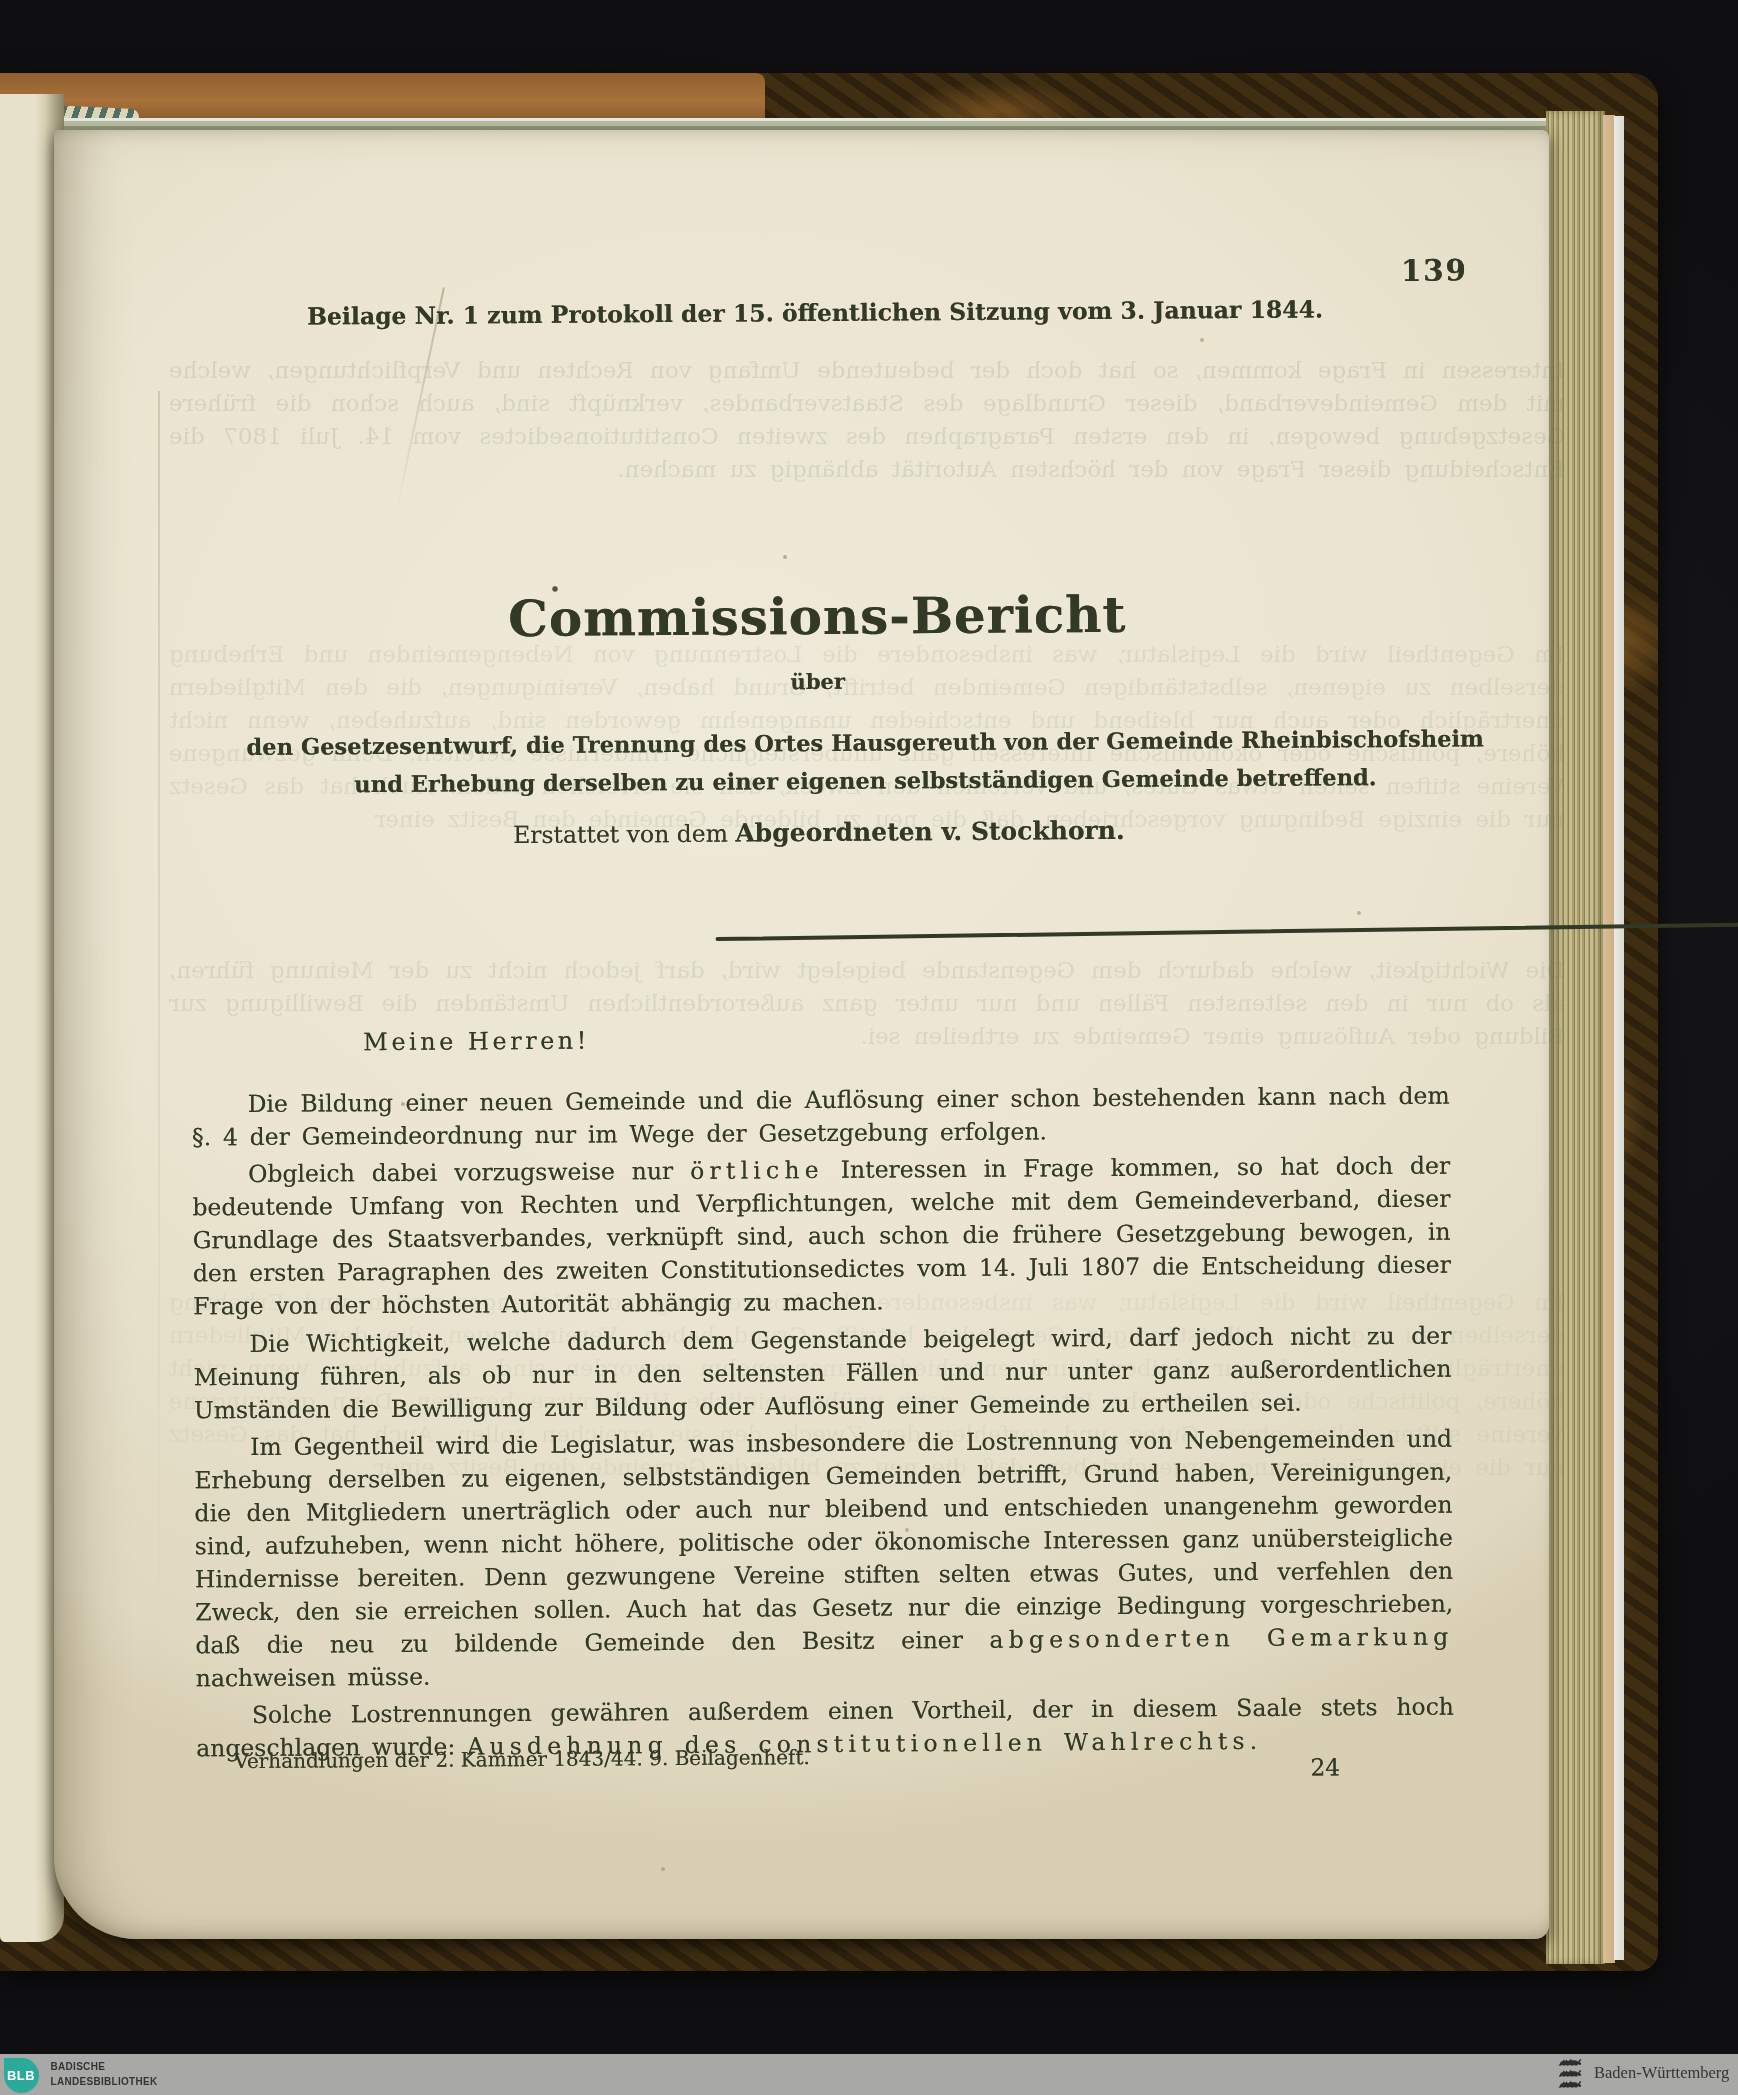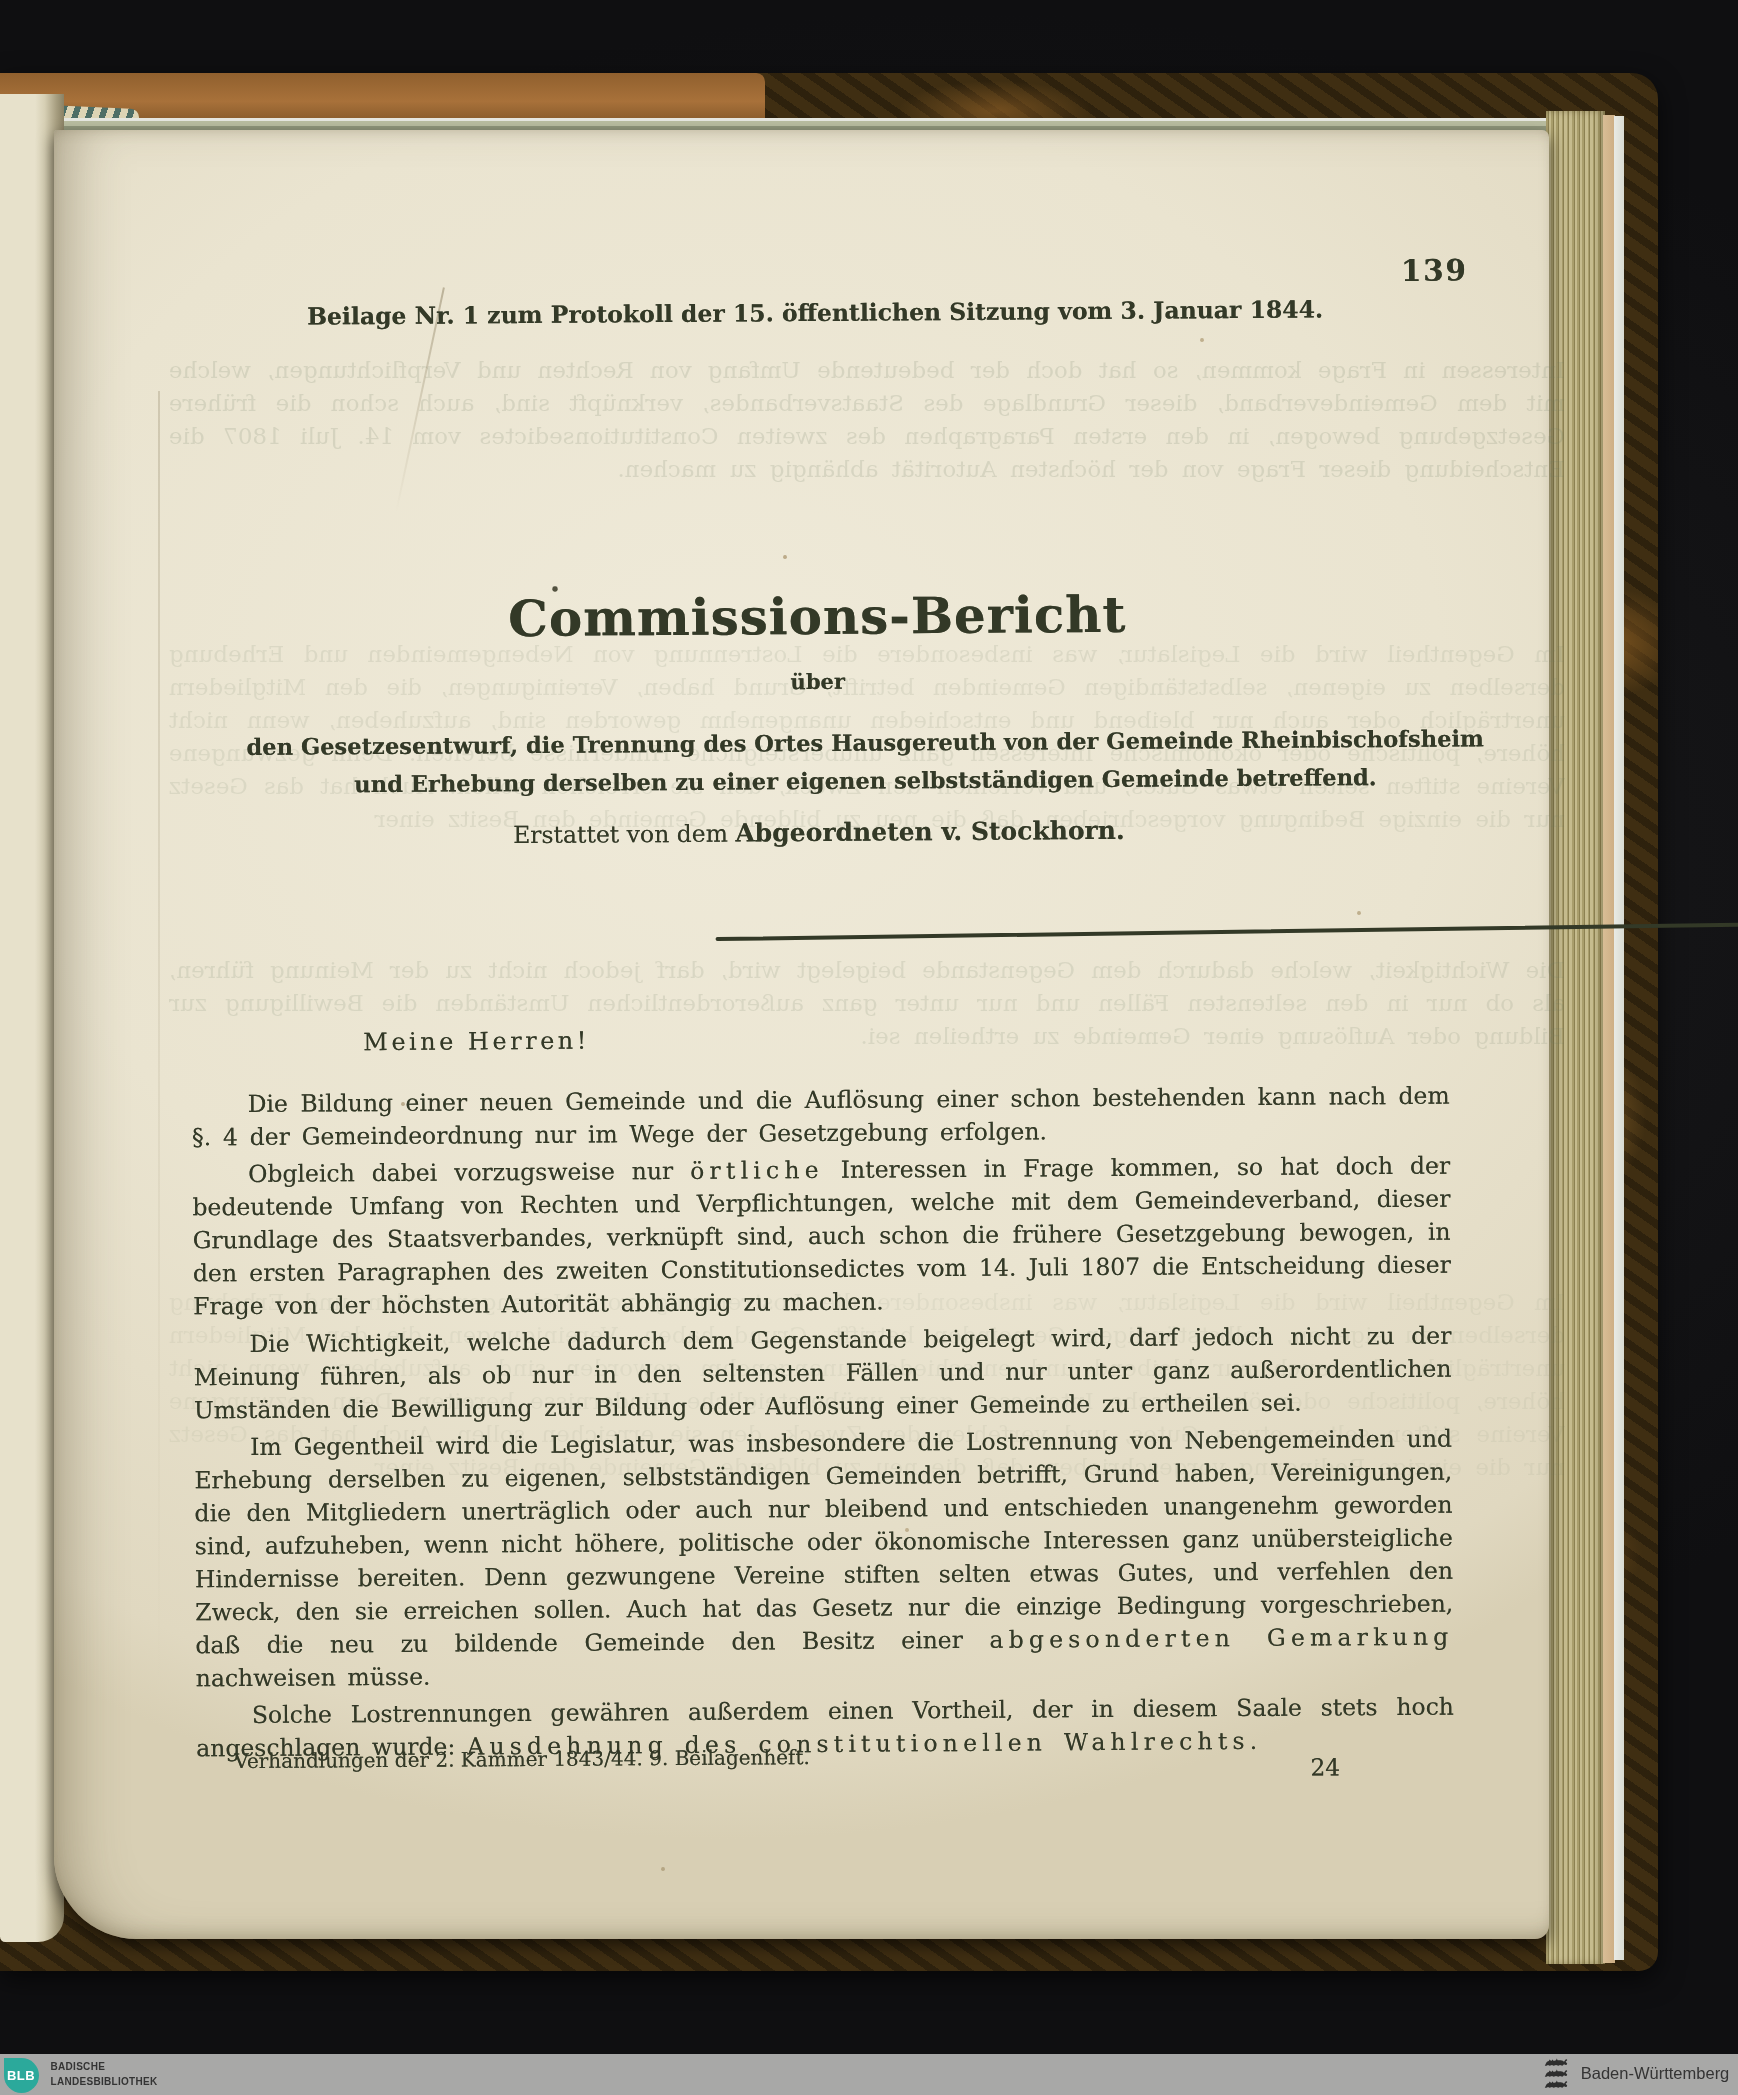--- a/index.html
+++ b/index.html
@@ -94,21 +94,21 @@
   .bar{position:absolute;left:0;top:2054px;width:1738px;height:42px;background:#a8a8a7;
        font-family:"Liberation Sans", sans-serif;color:#343434;}
   .bar-left{position:absolute;left:3.5px;top:3.5px;display:flex;align-items:center;gap:12px;}
   .blb-logo{width:35px;height:35px;background:#2ba99b;border-radius:0 50% 50% 50%;
             display:flex;align-items:center;justify-content:center;}
   .blb-logo span{color:#ffffff;font-weight:bold;font-size:13px;letter-spacing:0.4px;}
   .lib-name{font-size:10px;font-weight:bold;line-height:14.8px;letter-spacing:0.3px;}
   .bar-right{position:absolute;right:8.7px;top:2.6px;display:flex;align-items:center;gap:11.3px;}
   .lions{display:flex;flex-direction:column;gap:0.9px;}
   .lions svg{display:block;}
-  .state-name{font-size:16.5px;}
+  .state-name{font-size:16.5px;font-family:Liberation Serif, serif;}
 </style>
 </head>
 <body>
 
 <div class="stage">
 
   <div class="cover"></div>
   <div class="spine-top"></div>
   <div class="headband"></div>
   <div class="top-pages-edge"></div>

